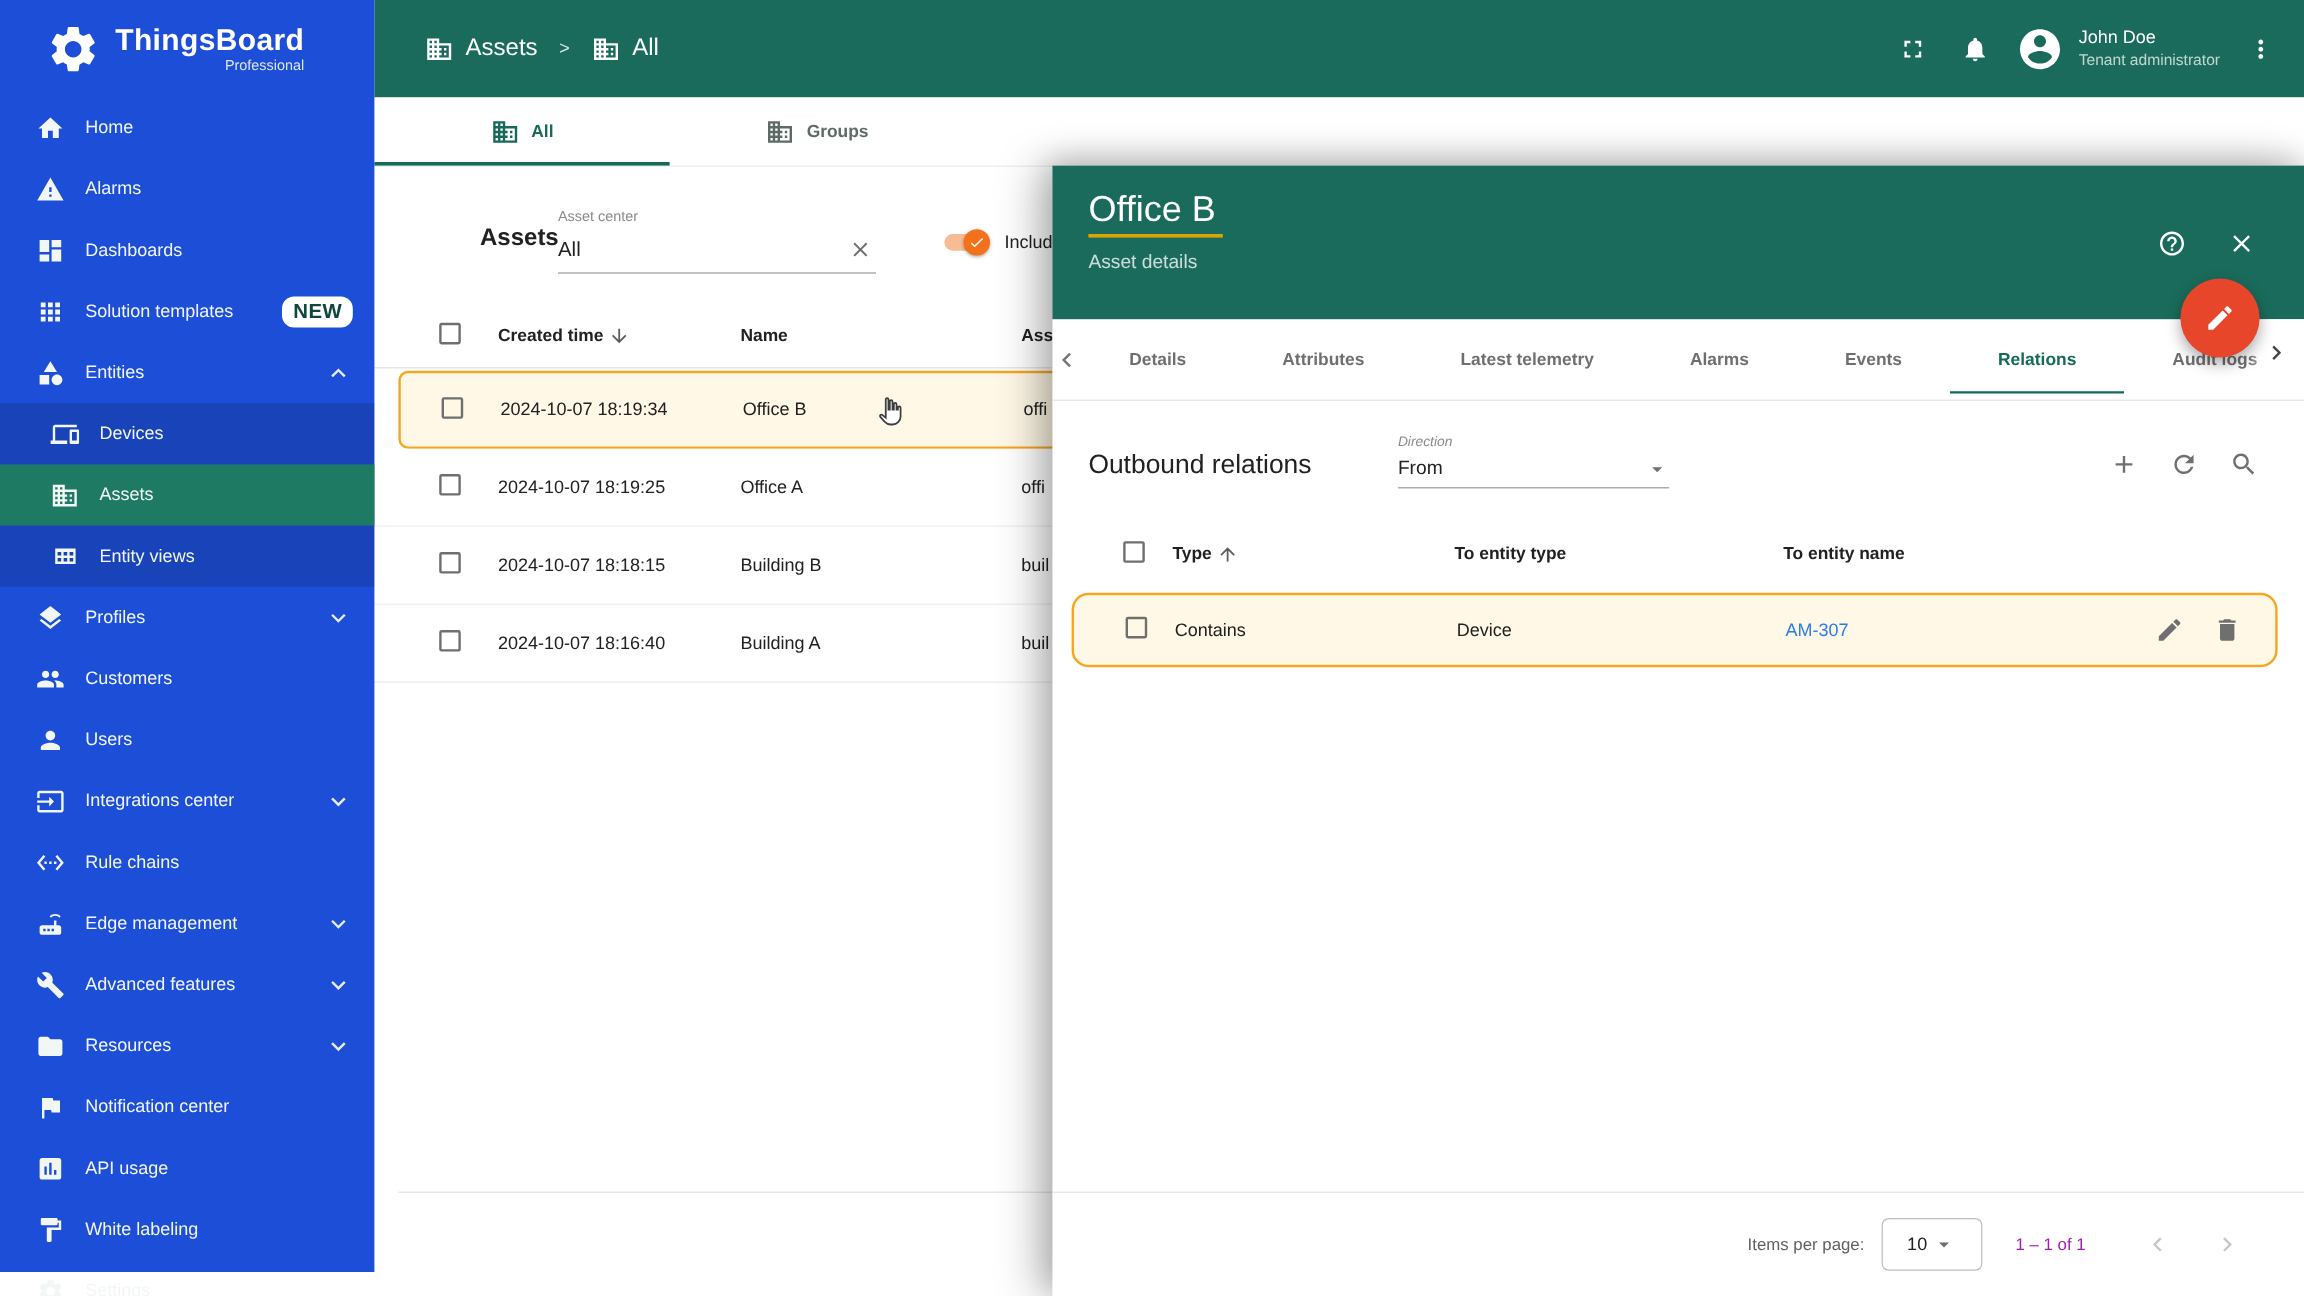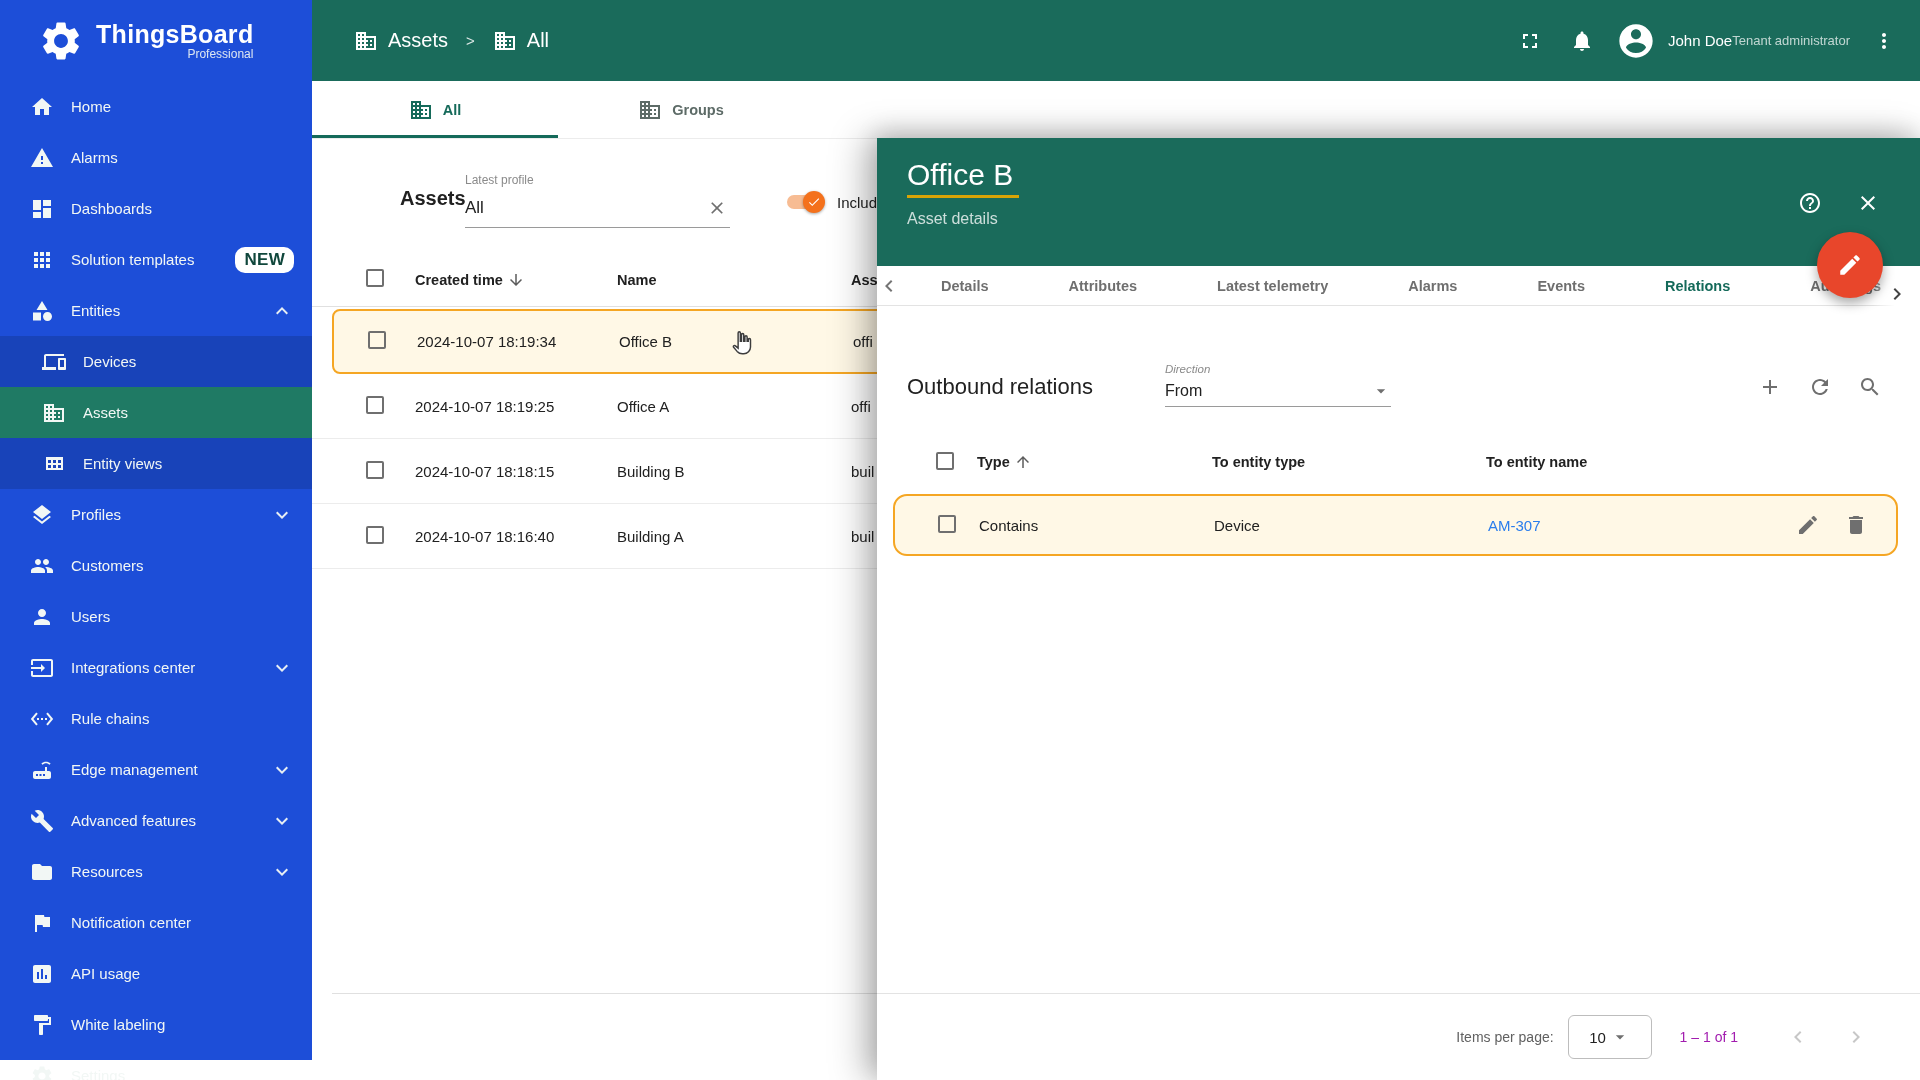--- a/index.html
+++ b/index.html
@@ -26,21 +26,21 @@
 
   
   #topbar { position:absolute; left:312px; top:0; right:0; height:81px; background:#1A6B5B; color:#fff;
     display:flex; align-items:center; padding:0 14px 0 42px; z-index:25; }
   .crumb { display:flex; align-items:center; gap:10px; font-size:20px; }
   .crumb .sep { font-size:15px; opacity:.85; margin:0 8px; }
   .topbar-right { margin-left:auto; display:flex; align-items:center; gap:8px; }
   .tb-icon-btn { width:44px; height:44px; display:flex; align-items:center; justify-content:center; border-radius:50%; color:#fff; }
   .user-block { display:flex; align-items:center; gap:12px; margin:0 4px; cursor:pointer; }
   .avatar { width:40px; height:40px; color:#fff; }
-  .user-meta { display:flex; flex-direction:row; line-height:1.3; text-align:left;align-items:flex-end; }
+  .user-meta { display:flex; flex-direction:column; line-height:1.3; text-align:left; }
   .user-name { font-size:15px; }
   .user-role { font-size:13px; opacity:.72; }
 
   
   #main { position:absolute; left:312px; top:81px; right:0; bottom:0; background:#fff; z-index:10; }
   .tabbar { position:absolute; top:0; left:0; right:0; height:58px; display:flex; border-bottom:1px solid #ececec; background:#fff; }
   .mtab { width:246px; display:flex; align-items:center; justify-content:center; gap:10px; font-size:14.5px; font-weight:600; color:#5d6b67; cursor:pointer; position:relative; }
   .mtab.active { color:#156A5A; }
   .mtab.active:after { content:""; position:absolute; left:0; right:0; bottom:0; height:3px; background:#156A5A; }
   .assets-title { position:absolute; left:88px; top:106px; font-size:20px; font-weight:700; color:#212121; }
@@ -75,21 +75,21 @@
   .panel-header { position:relative; height:128px; background:#1A6B5B; color:#fff; padding:20px 0 0 30px; }
   .p-title { font-size:30px; font-weight:500; display:inline-block; }
   .p-underline { width:112px; height:3px; background:#D9A406; margin-top:3px; }
   .p-sub { margin-top:12px; font-size:16px; color:rgba(255,255,255,.78); }
   .ph-btn { position:absolute; top:45px; width:40px; height:40px; display:flex; align-items:center; justify-content:center; color:#fff; border-radius:50%; }
   .ph-btn.help { left:913px; }
   .ph-btn.close { left:971px; }
   .fab { position:absolute; left:940px; top:94px; width:66px; height:66px; border-radius:50%; background:#E8462B;
     display:flex; align-items:center; justify-content:center; color:#fff; z-index:70; box-shadow:0 5px 12px rgba(0,0,0,.35); }
   .fab .icon { width:26px; height:26px; }
-  .panel-tabs { position:absolute; top:128px; left:0; right:0; height:40px; display:flex; align-items:center;
+  .panel-tabs { position:absolute; top:128px; left:0; right:0; height:68px; display:flex; align-items:center;
     border-bottom:1px solid #e3e3e3; color:#6f6f6f; overflow:hidden; }
   .tab-back { width:40px; height:56px; display:flex; align-items:center; justify-content:center; color:#757575; }
   .ptab { height:56px; padding:0 40px; display:flex; align-items:center; font-size:14.5px; font-weight:600; white-space:nowrap; cursor:pointer; }
   .ptab.active { color:#156A5A; box-shadow:inset 0 -2px 0 #156A5A; }
   .tab-fwd { position:absolute; right:0; top:0; height:55px; width:46px; display:flex; align-items:center; justify-content:center;
     color:#444; background:linear-gradient(90deg, rgba(255,255,255,0), #fff 45%); }
   .panel-toolbar { position:absolute; top:219px; left:30px; right:30px; height:60px; display:flex; align-items:center; }
   .rel-title { font-size:22px; font-weight:500; color:#212121; }
   .direction { margin-left:72px; width:226px; cursor:pointer; margin-top:-4px; }
   .d-label { font-size:11.5px; color:#8a8a8a; display:block;font-style:italic; }
@@ -393,21 +393,21 @@
             <path d="M12 7V3H2v18h20V7H12zM6 19H4v-2h2v2zm0-4H4v-2h2v2zm0-4H4V9h2v2zm0-4H4V5h2v2zm4 12H8v-2h2v2zm0-4H8v-2h2v2zm0-4H8V9h2v2zm0-4H8V5h2v2zm10 12h-8v-2h2v-2h-2v-2h2v-2h-2V9h8v10zm-2-8h-2v2h2v-2zm0 4h-2v2h2v-2z" fill="currentColor"></path>
           </svg>
         </span>
       <span>Groups</span>
     </div>
   </div>
 
   <h2 class="assets-title">Assets</h2>
 
   <div class="filter">
-    <span class="f-label">Latest profile</span>
+    <span class="f-label">Asset center</span>
     <div class="f-row">
       <span class="f-value">All</span>
       <button class="f-clear">
           <span class="icon small">
             <svg viewBox="0 0 24 24">
               <path d="M19 6.41L17.59 5 12 10.59 6.41 5 5 6.41 10.59 12 5 17.59 6.41 19 12 13.41 17.59 19 19 17.59 13.41 12z" fill="currentColor"></path>
             </svg>
           </span>
         </button>
     </div>

